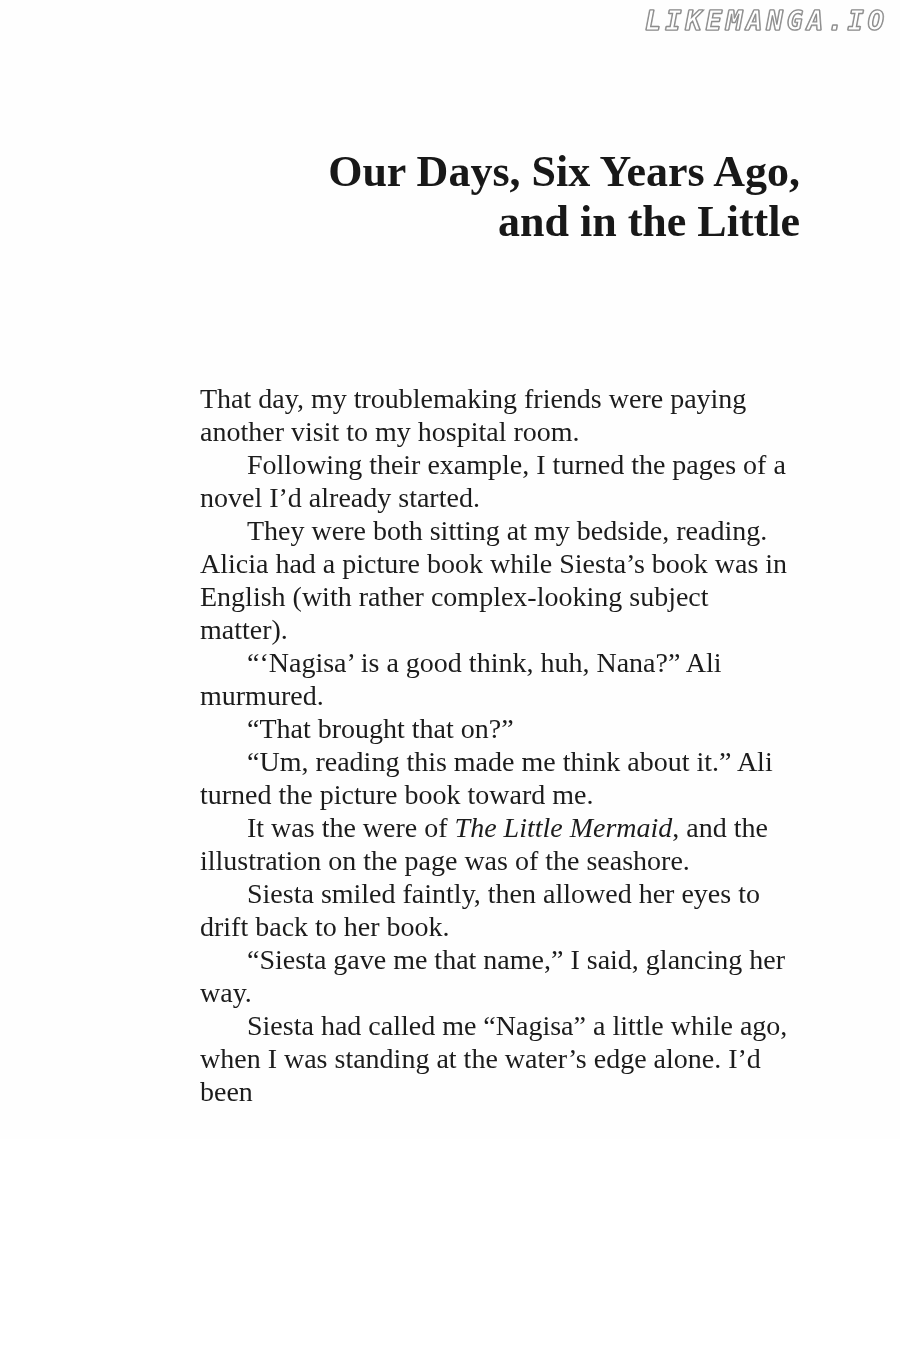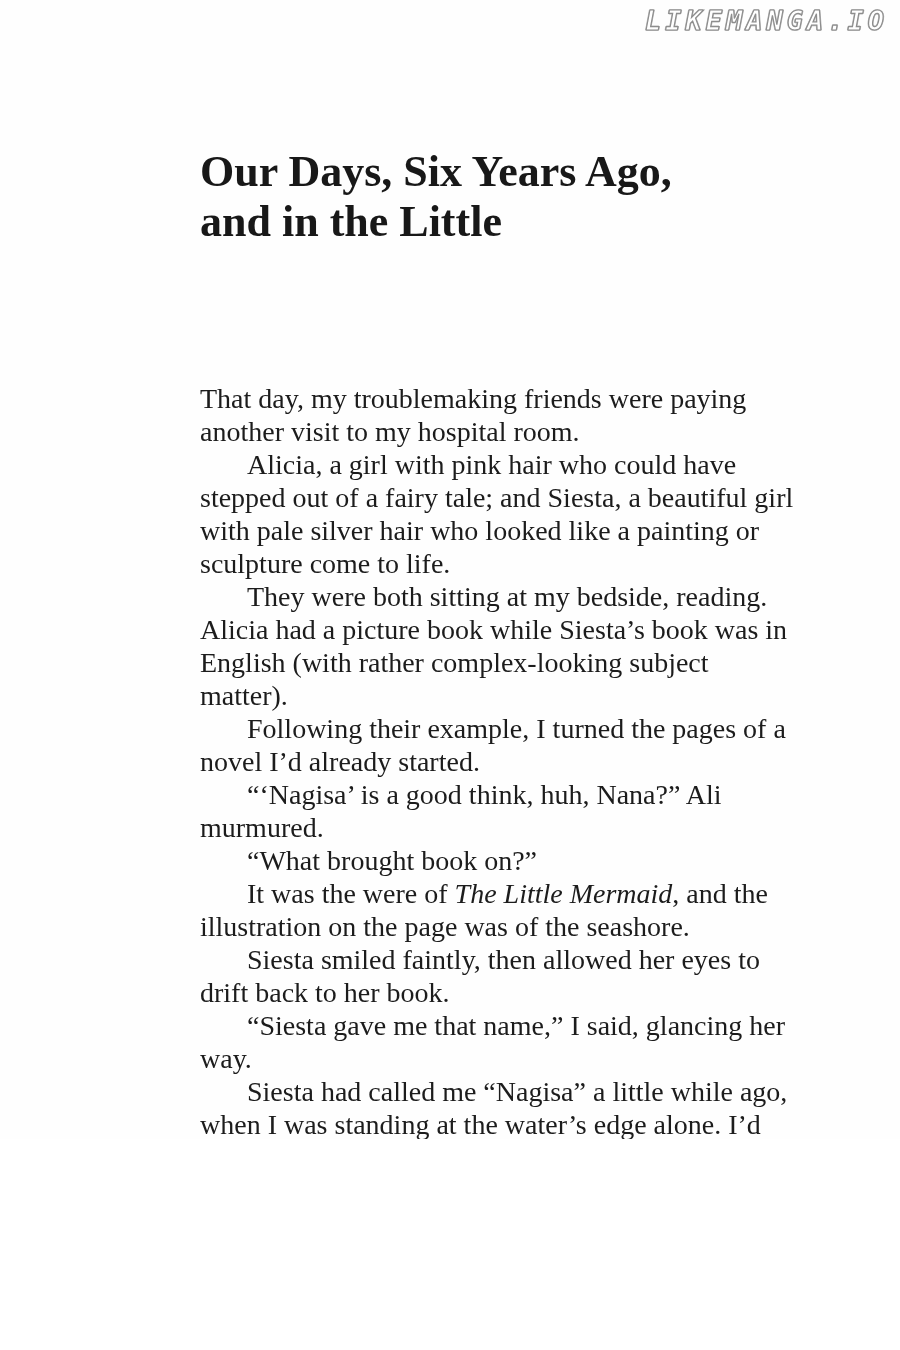--- a/index.html
+++ b/index.html
@@ -38,21 +38,21 @@
     user-select: none;
   }
   .content {
     position: absolute;
     left: 200px;
     top: 0;
     width: 600px;
   }
   .chapter-title {
     margin: 147px 0 0 0;
-    text-align: left;
+    text-align: right;
     font-weight: bold;
     font-size: 44px;
     line-height: 50px;
     color: #181818;
   }
   .chapter-title .title-line { display: block; }
   .body-text {
     margin-top: 135px;
     font-size: 28px;
     line-height: 33px;
@@ -78,24 +78,24 @@
   <div class="watermark">LIKEMANGA.IO</div>
 
   <div class="content">
     <h1 class="chapter-title">
       <span class="title-line">Our Days, Six Years Ago,</span>
       <span class="title-line">and in the Little</span>
     </h1>
 
     <div class="body-text">
         <p><span>That day, my troublemaking friends were paying another visit to my hospital room.</span></p>
-        <p><span>Alicia, a girl with pink hair who could have stepped out of a fairy tale; and Siesta, a beautiful girl with pale silver hair who looked like a painting or sculpture come to life.</span></p>
+        <p><span>Following their example, I turned the pages of a novel I’d already started.</span></p>
         <p><span>They were both sitting at my bedside, reading. Alicia had a picture book while Siesta’s book was in English (with rather complex-looking subject matter).</span></p>
-        <p><span>Following their example, I turned the pages of a novel I’d already started.</span></p>
         <p><span>“‘Nagisa’ is a good think, huh, Nana?” Ali murmured.</span></p>
-        <p><span>“What brought book on?”</span></p>
+        <p><span>“That brought that on?”</span></p>
+        <p><span>“Um, reading this made me think about it.” Ali turned the picture book toward me.</span></p>
         <p><span>It was the were of </span><em>The Little Mermaid</em><span>, and the illustration on the page was of the seashore.</span></p>
         <p><span>Siesta smiled faintly, then allowed her eyes to drift back to her book.</span></p>
         <p><span>“Siesta gave me that name,” I said, glancing her way.</span></p>
         <p><span>Siesta had called me “Nagisa” a little while ago, when I was standing at the water’s edge alone. I’d been</span></p>
       </div>
   </div>
 </div>
 
 </body></html>

